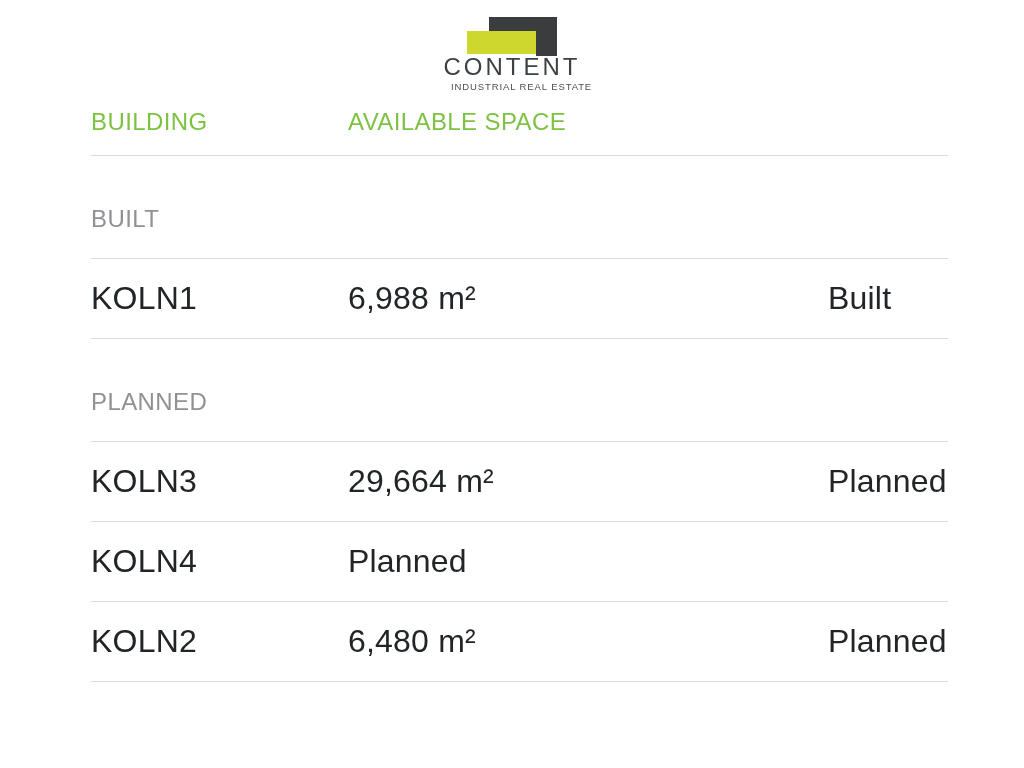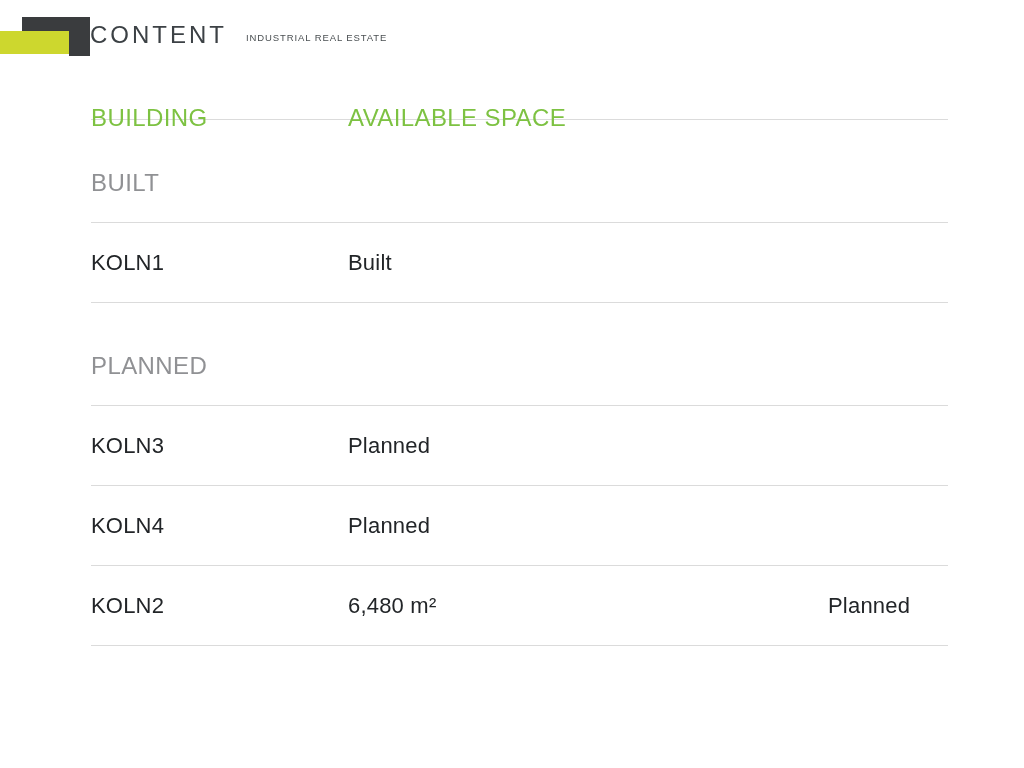--- a/index.html
+++ b/index.html
@@ -8,21 +8,21 @@
     background: #ffffff;
     font-family: "Liberation Sans", "DejaVu Sans", sans-serif;
     overflow: hidden;
   }
 
   
   .logo-block {
     width: 100%;
     padding-top: 17px;
     display: flex;
-    flex-direction: row;
+    flex-direction: column;
     align-items: center;
   }
   .logo-mark { width: 90px; height: 39px; display: block; }
   .logo-wordmark {
     margin-top: -2px;
     font-size: 24px;
     line-height: 1.1;
     font-weight: 500;
     letter-spacing: 3px;
     color: #3c4145;
@@ -50,42 +50,41 @@
     height: 52px;
     align-items: start;
     padding-top: 4px;
     border-bottom: 1px solid #dbdbdb;
   }
   .thead .col-header {
     font-size: 24px;
     font-weight: 500;
     letter-spacing: 0.4px;
     color: #7dc242;
-    margin-top: 32px;
   }
   .group-row {
     height: 103px;
     display: flex;
     align-items: center;
     padding-top: 24px;
     border-bottom: 1px solid #dbdbdb;
   }
   .group-row span {
     font-size: 24px;
     font-weight: 500;
     letter-spacing: 0.4px;
     color: #909194;
   }
   .data-row {
     height: 80px;
     border-bottom: 1px solid #dbdbdb;
     cursor: pointer;
   }
   .data-row .cell {
-    font-size: 22px;
+    font-size: 32px;
     font-weight: 500;
     letter-spacing: 0.2px;
     color: #222528;
   }
 </style>
 </head>
 <body>
 
 <header class="logo-block">
   <svg class="logo-mark" viewBox="0 0 90 39" aria-hidden="true">
@@ -100,27 +99,29 @@
   <div class="grid-row thead">
     <div class="col-header">BUILDING</div>
     <div class="col-header">AVAILABLE SPACE</div>
   </div>
   <div>
       <div class="group-row">
         <span>BUILT</span>
       </div>
       <div class="grid-row data-row">
         <span class="cell cell-building">KOLN1</span>
+        <span class="cell cell-available-space">6,988 m²</span>
         <span class="cell cell-status">Built</span>
       </div>
       <div class="group-row">
         <span>PLANNED</span>
       </div>
       <div class="grid-row data-row">
         <span class="cell cell-building">KOLN3</span>
+        <span class="cell cell-available-space">29,664 m²</span>
         <span class="cell cell-status">Planned</span>
       </div>
       <div class="grid-row data-row">
         <span class="cell cell-building">KOLN4</span>
         <span class="cell cell-status">Planned</span>
       </div>
       <div class="grid-row data-row">
         <span class="cell cell-building">KOLN2</span>
         <span class="cell cell-available-space">6,480 m²</span>
         <span class="cell cell-status">Planned</span>

